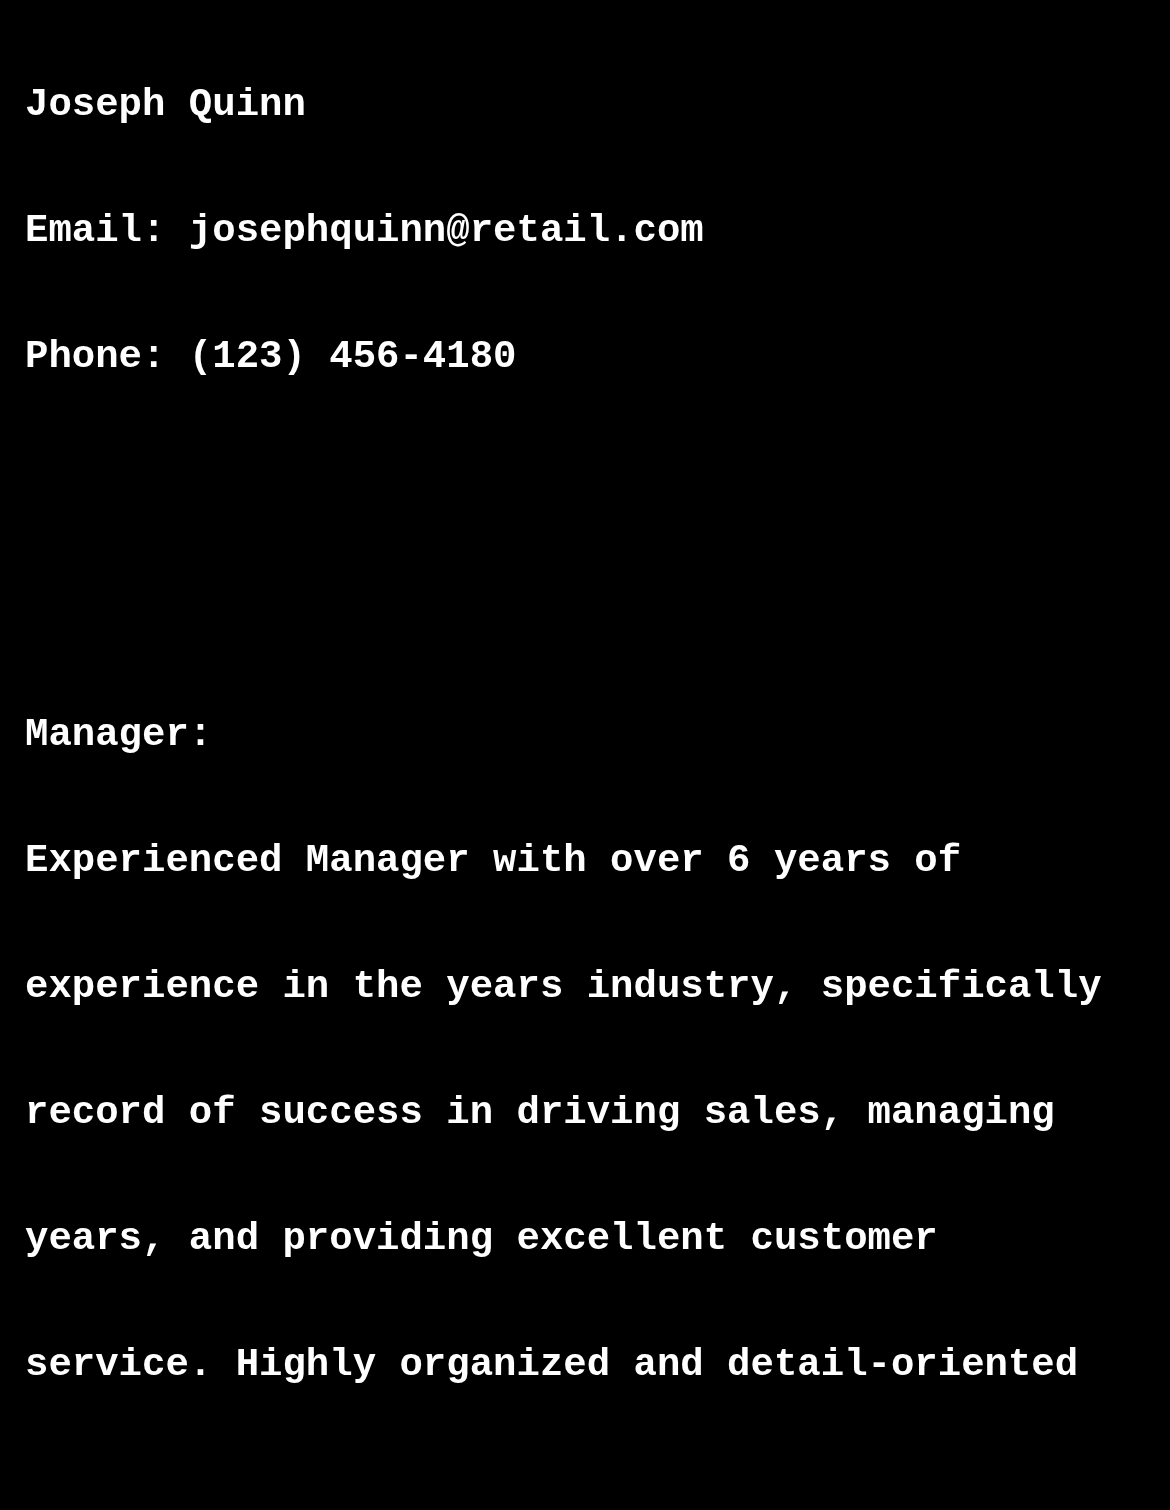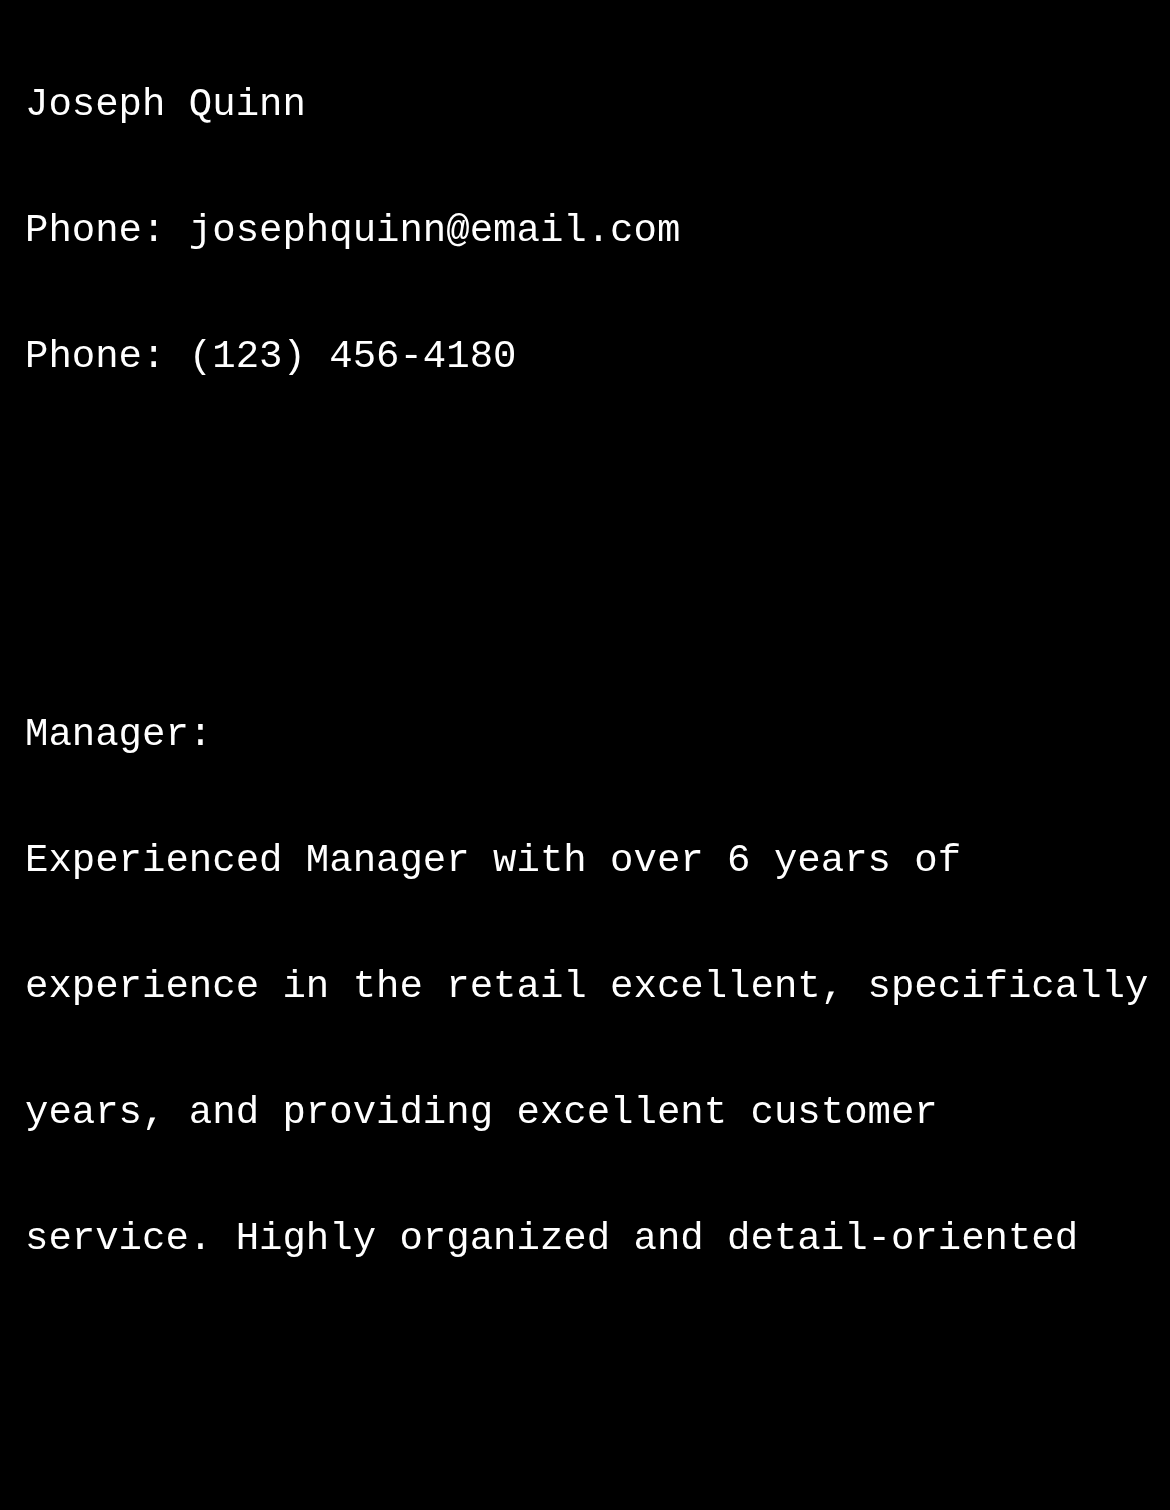--- a/index.html
+++ b/index.html
@@ -20,39 +20,41 @@
       font-family: "Liberation Mono", "DejaVu Sans Mono", monospace;
       font-size: 39px;
       line-height: 42px;
       color: #ffffff;
       white-space: pre;
       letter-spacing: 0px;
     }
     .line {
       display: block;
       height: 42px;
+      font-weight: bold;
     }
     .blank {
       display: block;
       height: 42px;
     }
   </style>
 </head>
 <body>
 
 <div class="doc">
   <span class="line">Joseph Quinn</span>
-  <span class="line">Phone: josephquinn@email.com</span>
+  <span class="line">Email: josephquinn@retail.com</span>
   <span class="line">Phone: (123) 456-4180</span>
   <span class="blank"></span>
 
   <div>
     <span class="line">Manager:</span>
     <span class="line">Experienced Manager with over 6 years of</span>
-    <span class="line">experience in the retail excellent, specifically</span>
+    <span class="line">experience in the years industry, specifically</span>
+    <span class="line">record of success in driving sales, managing</span>
     <span class="line">years, and providing excellent customer</span>
     <span class="line">service. Highly organized and detail-oriented</span>
     
   </div>
   
 
   
   
 
   

